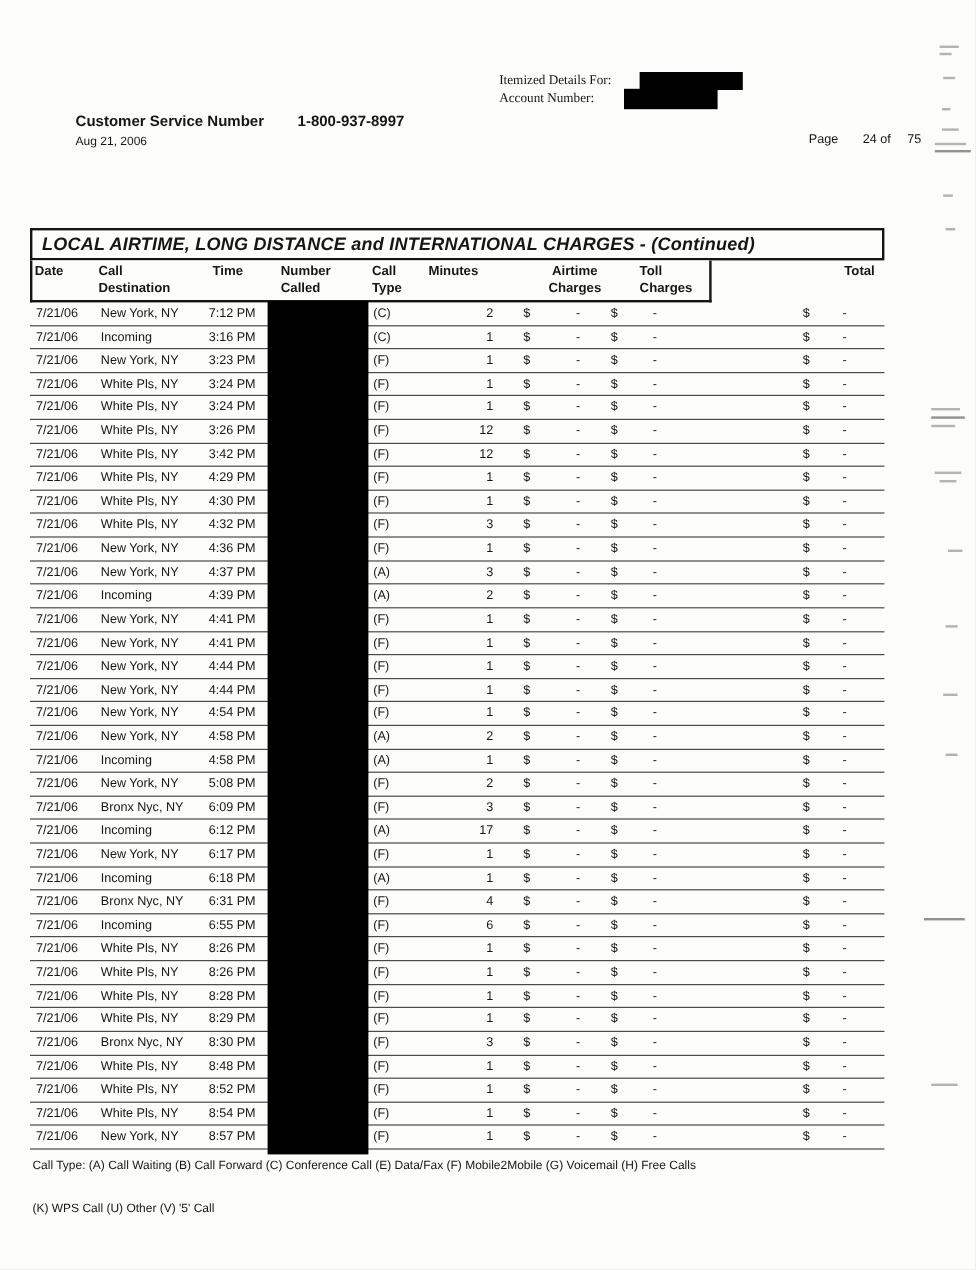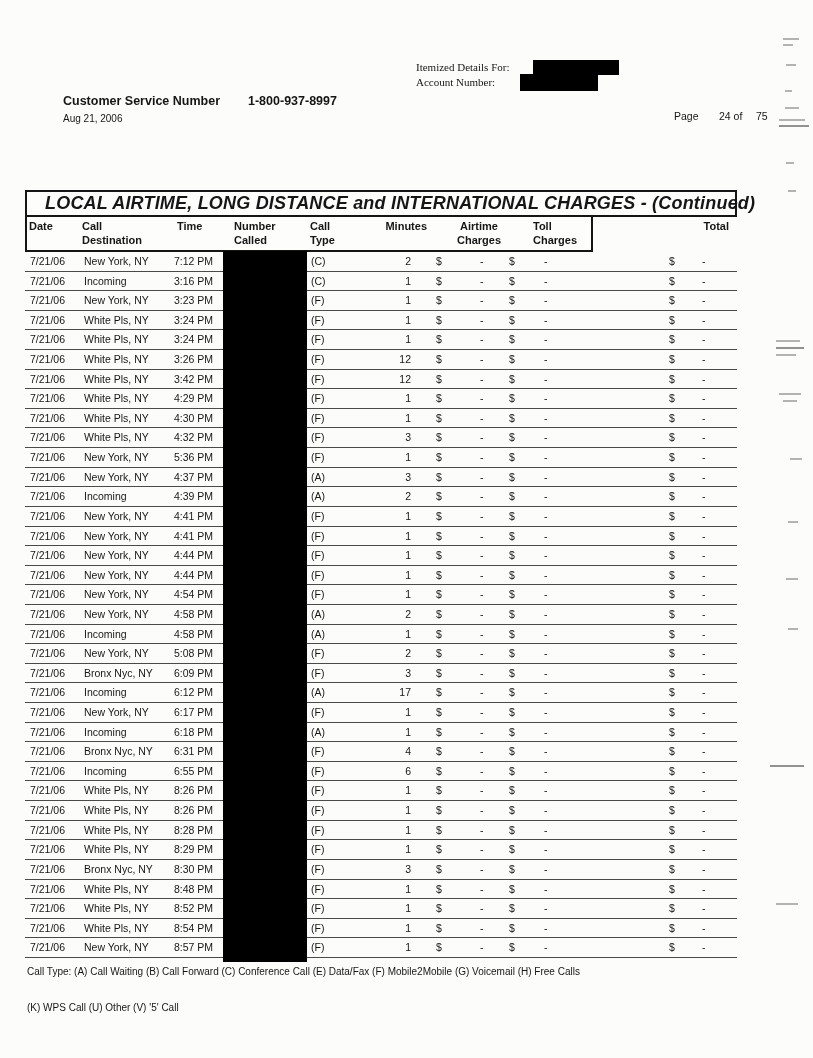--- a/index.html
+++ b/index.html
@@ -16,21 +16,21 @@
   .redaction{position:absolute;background:#000;}
   .cs-label{position:absolute;left:63px;top:94px;font-size:12.5px;font-weight:bold;}
   .cs-number{position:absolute;left:248px;top:94px;font-size:12.5px;font-weight:bold;}
   .stmt-date{position:absolute;left:63px;top:113px;font-size:10px;}
   .pg{position:absolute;top:110px;font-size:10.5px;padding-left:29px;}
   
   .tbl-title-box{
     position:absolute;left:25px;top:190px;width:712px;height:27px;
     border:2px solid #151515;box-sizing:border-box;background:#fdfdfc;
   }
-  .tbl-title{font-size:18px;font-weight:bold;font-style:italic;line-height:23px;padding-left:8px;white-space:nowrap;letter-spacing:.2px;margin-left:10px;}
+  .tbl-title{font-size:15px;font-weight:bold;font-style:italic;line-height:23px;padding-left:8px;white-space:nowrap;letter-spacing:.2px;}
   .tbl-head-box{
     position:absolute;left:25px;top:217px;width:568px;height:35px;
     border-left:2px solid #151515;border-right:2px solid #151515;border-bottom:2px solid #151515;
     box-sizing:border-box;background:#fdfdfc;
   }
   .h{position:absolute;font-size:11px;font-weight:bold;line-height:13px;white-space:nowrap;}
   
   #table-body{position:absolute;left:25px;top:252px;width:712px;}
   .row{position:relative;height:19.61px;border-bottom:1px solid #4a4a4a;box-sizing:border-box;}
   .row span{position:absolute;top:2px;font-size:10.5px;line-height:15px;white-space:nowrap;}
@@ -76,21 +76,21 @@
 
   <div class="tbl-head-box">
     <div class="h" style="left:2px;top:3px">Date</div>
     <div class="h" style="left:55px;top:3px">Call</div>
     <div class="h" style="left:55px;top:17px">Destination</div>
     <div class="h" style="left:150px;top:3px">Time</div>
     <div class="h" style="left:207px;top:3px">Number</div>
     <div class="h" style="left:207px;top:17px">Called</div>
     <div class="h" style="left:283px;top:3px">Call</div>
     <div class="h" style="left:283px;top:17px">Type</div>
-    <div class="h" style="left:344px;top:3px;width:56px;text-align:right">Minutes</div>
+    <div class="h" style="left:330px;top:3px;width:56px;">Minutes</div>
     <div class="h" style="left:433px;top:3px">Airtime</div>
     <div class="h" style="left:430px;top:17px">Charges</div>
     <div class="h" style="left:506px;top:3px">Toll</div>
     <div class="h" style="left:506px;top:17px">Charges</div>
     <div class="h" style="left:640px;top:3px;width:62px;text-align:right">Total</div>
   </div>
 
   <div id="table-body">
     <div class="row">
       <span class="c-date">7/21/06</span>
@@ -228,21 +228,21 @@
       <span class="c-dash1">-</span>
       <span class="c-cur2">$</span>
       <span class="c-dash2">-</span>
       <span class="c-cur3">$</span>
       <span class="c-dash3">-</span>
     </div>
 
     <div class="row">
       <span class="c-date">7/21/06</span>
       <span class="c-dest">New York, NY</span>
-      <span class="c-time">5:36 PM</span>
+      <span class="c-time">4:36 PM</span>
       <span class="c-type">(F)</span>
       <span class="c-min">1</span>
       <span class="c-cur1">$</span>
       <span class="c-dash1">-</span>
       <span class="c-cur2">$</span>
       <span class="c-dash2">-</span>
       <span class="c-cur3">$</span>
       <span class="c-dash3">-</span>
     </div>
 

